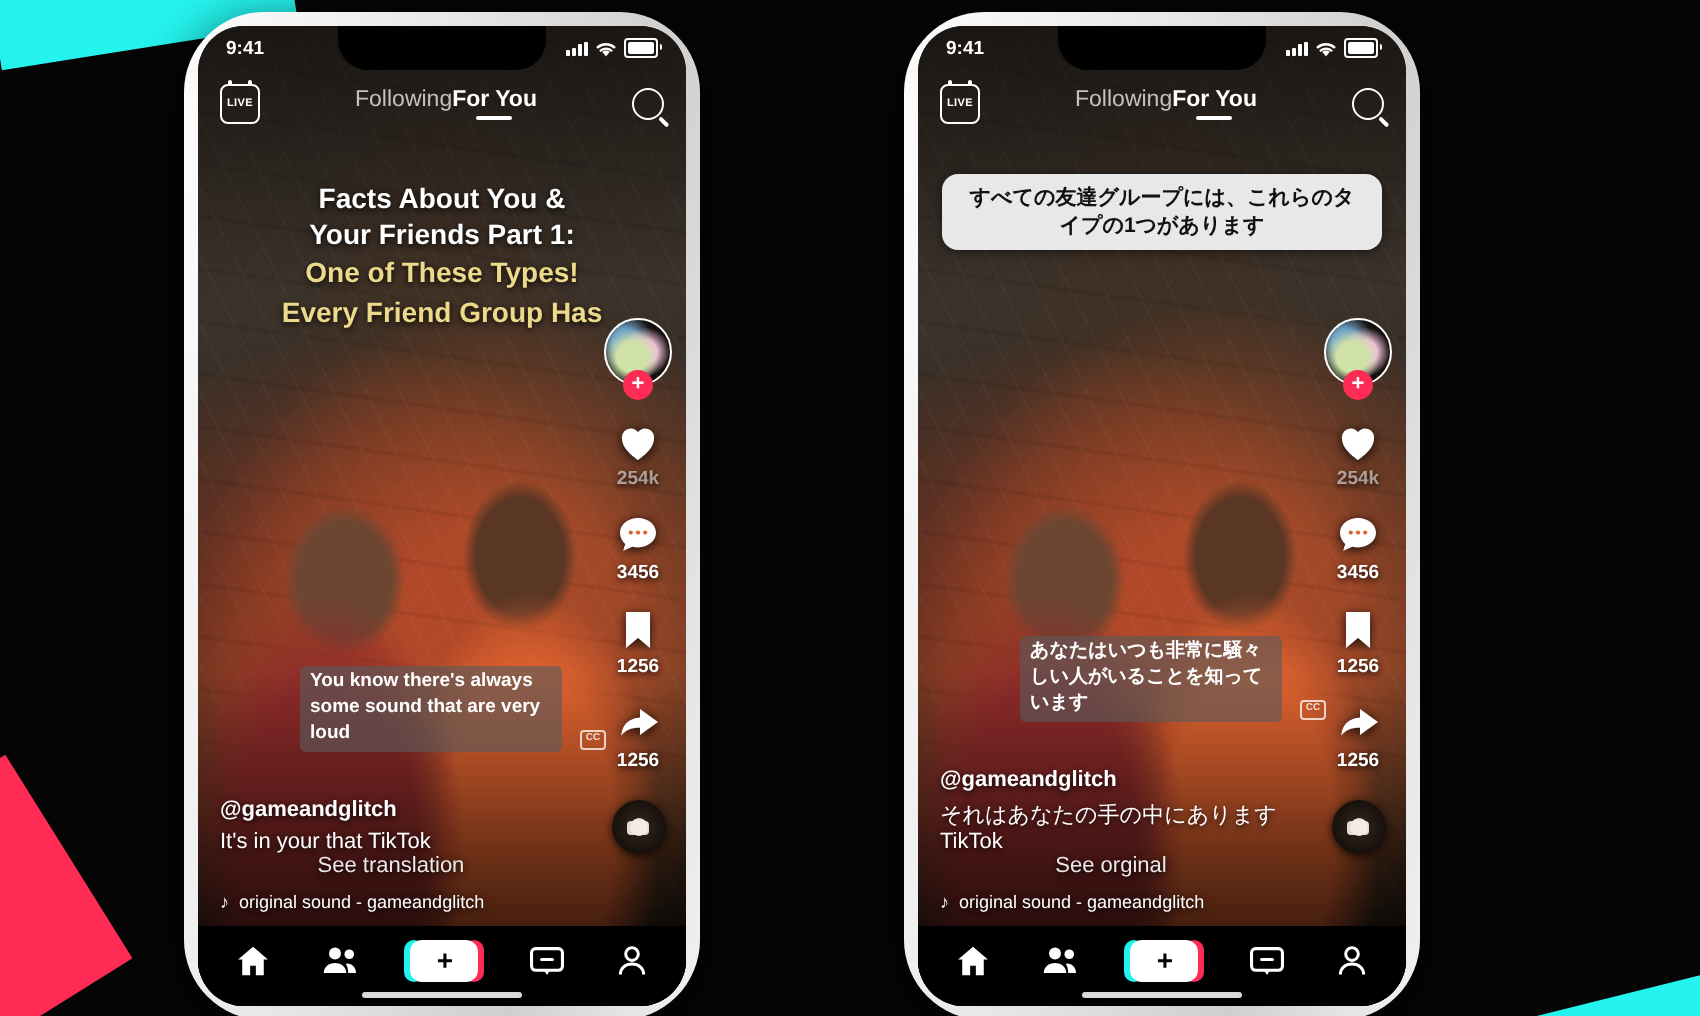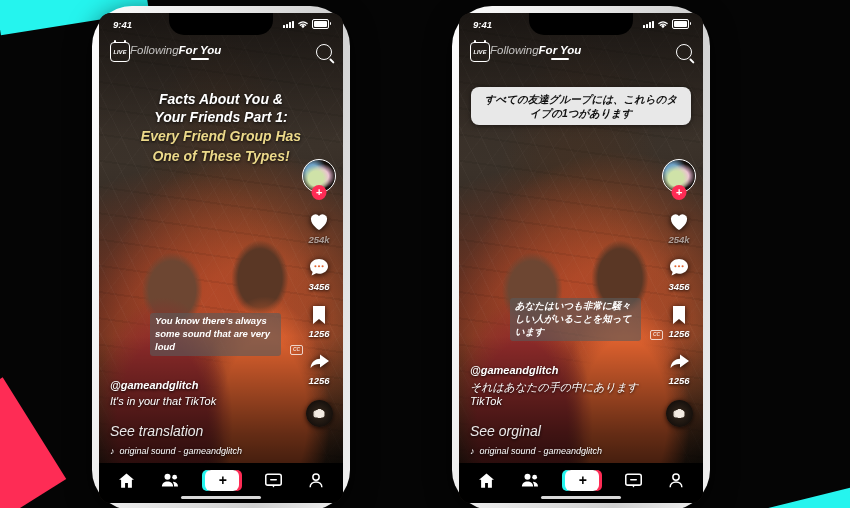--- a/index.html
+++ b/index.html
@@ -15,22 +15,22 @@
   .corner-cyan-br{position:absolute;right:-46px;bottom:-30px;width:120px;height:60px;
     background:#25f4ee;transform:rotate(-14deg);transform-origin:right bottom;}
 
   
   .phone{position:absolute;top:6px;width:258px;height:504px;
     background:linear-gradient(100deg,#fdfdfd 0%,#e6e6e6 40%,#cfcfcf 72%,#f2f2f2 100%);
     border-radius:40px;padding:7px;box-sizing:border-box;
     box-shadow:0 6px 26px rgba(0,0,0,.65);}
   .phone.left{left:92px;}
   .phone.right{left:452px;}
-  .screen{position:relative;width:100%;height:100%;border-radius:12px;overflow:hidden;
-    background:#120e0c;font-style:italic;}
+  .screen{position:relative;width:100%;height:100%;border-radius:23px;overflow:hidden;
+    background:#120e0c;}
 
   
   .video-bg{position:absolute;inset:0;
     background:
       radial-gradient(circle at 30% 66%, rgba(188,70,40,.55) 0 16%, rgba(0,0,0,0) 46%),
       radial-gradient(circle at 66% 62%, rgba(226,96,48,.60) 0 17%, rgba(0,0,0,0) 48%),
       radial-gradient(ellipse at 50% 100%, #4a2f1d 0 26%, rgba(0,0,0,0) 68%),
       linear-gradient(175deg,#332b25 0%,#3b322a 30%,#2a211a 58%,#40301f 78%,#241a12 100%);}
   .vb-tex{position:absolute;inset:0;opacity:.30;
     background:
@@ -66,21 +66,21 @@
   .batt::before{content:"";position:absolute;right:-3px;top:2px;width:1.5px;height:3px;background:#fff;border-radius:0 1px 1px 0;}
 
   
   .vhead{position:absolute;top:26px;left:0;right:0;height:26px;z-index:22;
     display:flex;align-items:center;padding:0 11px;color:#fff;}
   .live-badge{width:18px;height:18px;border:1.6px solid #fff;border-radius:4px;
     display:flex;align-items:center;justify-content:center;position:relative;}
   .live-badge span{font-size:5.5px;font-weight:bold;letter-spacing:.2px;}
   .live-badge::before{content:"";position:absolute;top:-3.5px;left:3px;width:2px;height:3px;background:#fff;border-radius:1px;}
   .live-badge::after{content:"";position:absolute;top:-3.5px;right:3px;width:2px;height:3px;background:#fff;border-radius:1px;}
-  .vtabs{flex:1;display:flex;align-items:center;}
+  .vtabs{flex:1;display:flex;align-items:center;justify-content:center;}
   .vtab{font-size:11.5px;color:rgba(255,255,255,.72);position:relative;padding-bottom:4px;}
   .vtab.active{color:#fff;font-weight:bold;}
   .vtab.active::after{content:"";position:absolute;left:50%;transform:translateX(-50%);
     bottom:0;width:18px;height:2px;background:#fff;border-radius:1px;}
   .search-ic{width:16px;height:16px;border:1.7px solid #fff;border-radius:50%;position:relative;box-sizing:border-box;}
   .search-ic::after{content:"";position:absolute;right:-4px;bottom:-2.5px;width:6px;height:1.7px;
     background:#fff;transform:rotate(45deg);border-radius:1px;}
 
   
   .burn{position:absolute;top:78px;left:0;right:0;text-align:center;z-index:18;
@@ -122,21 +122,21 @@
   .notes b{display:block;font-size:7px;line-height:1.1;font-weight:normal;}
 
   
   .info{position:absolute;left:11px;right:62px;bottom:47px;z-index:19;color:#fff;}
   .sub-box{display:inline-block;background:rgba(90,90,90,.62);border-radius:3px;
     padding:2.5px 5px;font-size:9.5px;line-height:1.34;font-weight:bold;position:relative;margin-left:40px;}
   .cc-ic{position:absolute;right:-22px;bottom:1px;width:11px;height:8px;border:1px solid rgba(255,255,255,.75);
     border-radius:2px;font-size:5px;color:rgba(255,255,255,.8);text-align:center;line-height:7px;}
   .handle{font-size:11px;font-weight:bold;margin-top:23px;text-shadow:0 1px 3px rgba(0,0,0,.9);}
   .desc{font-size:11px;margin-top:4px;text-shadow:0 1px 3px rgba(0,0,0,.9);}
-  .tlink{font-size:14px;margin-top:16px;color:rgba(255,255,255,.9);text-shadow:0 1px 3px rgba(0,0,0,.9);}
+  .tlink{font-size:11px;margin-top:0;color:rgba(255,255,255,.9);text-shadow:0 1px 3px rgba(0,0,0,.9);text-align:center;}
   .music{font-size:9px;margin-top:7px;display:flex;align-items:center;gap:5px;text-shadow:0 1px 3px rgba(0,0,0,.9);}
 
   
   .tabbar{position:absolute;left:0;right:0;bottom:0;height:40px;background:#000;z-index:24;
     display:flex;align-items:center;justify-content:space-around;padding:0 6px 6px;box-sizing:border-box;}
   .tb{display:flex;align-items:center;justify-content:center;}
   .create{width:34px;height:21px;border-radius:6px;background:#fff;position:relative;
     display:flex;align-items:center;justify-content:center;color:#000;font-size:14px;font-weight:bold;}
   .create::before{content:"";position:absolute;left:-3px;top:0;width:10px;height:21px;border-radius:6px;background:#25f4ee;z-index:-1;}
   .create::after{content:"";position:absolute;right:-3px;top:0;width:10px;height:21px;border-radius:6px;background:#fe2c55;z-index:-1;}
@@ -189,22 +189,22 @@
         <span class="vtabs">
           <span class="vtab">Following</span>
           <span class="vtab active">For You</span>
         </span>
         <span class="search-ic"></span>
       </div>
 
       <div class="burn">
         <div class="l1">Facts About You &amp;</div>
         <div class="l1">Your Friends Part 1:</div>
+        <div class="l2">One of These Types!</div>
         <div class="l2">Every Friend Group Has</div>
-        <div class="l2">One of These Types!</div>
       </div>
 
       <div class="rail">
         <div class="avatar-wrap">
           <div class="avatar"></div>
           <div class="plus">+</div>
         </div>
         <div class="act">
           <svg class="ic" viewBox="0 0 24 24">
             <path d="M12 21s-8-5-8-10.5A4.5 4.5 0 0 1 12 7a4.5 4.5 0 0 1 8 3.5C20 16 12 21 12 21Z" fill="#fff"></path>

